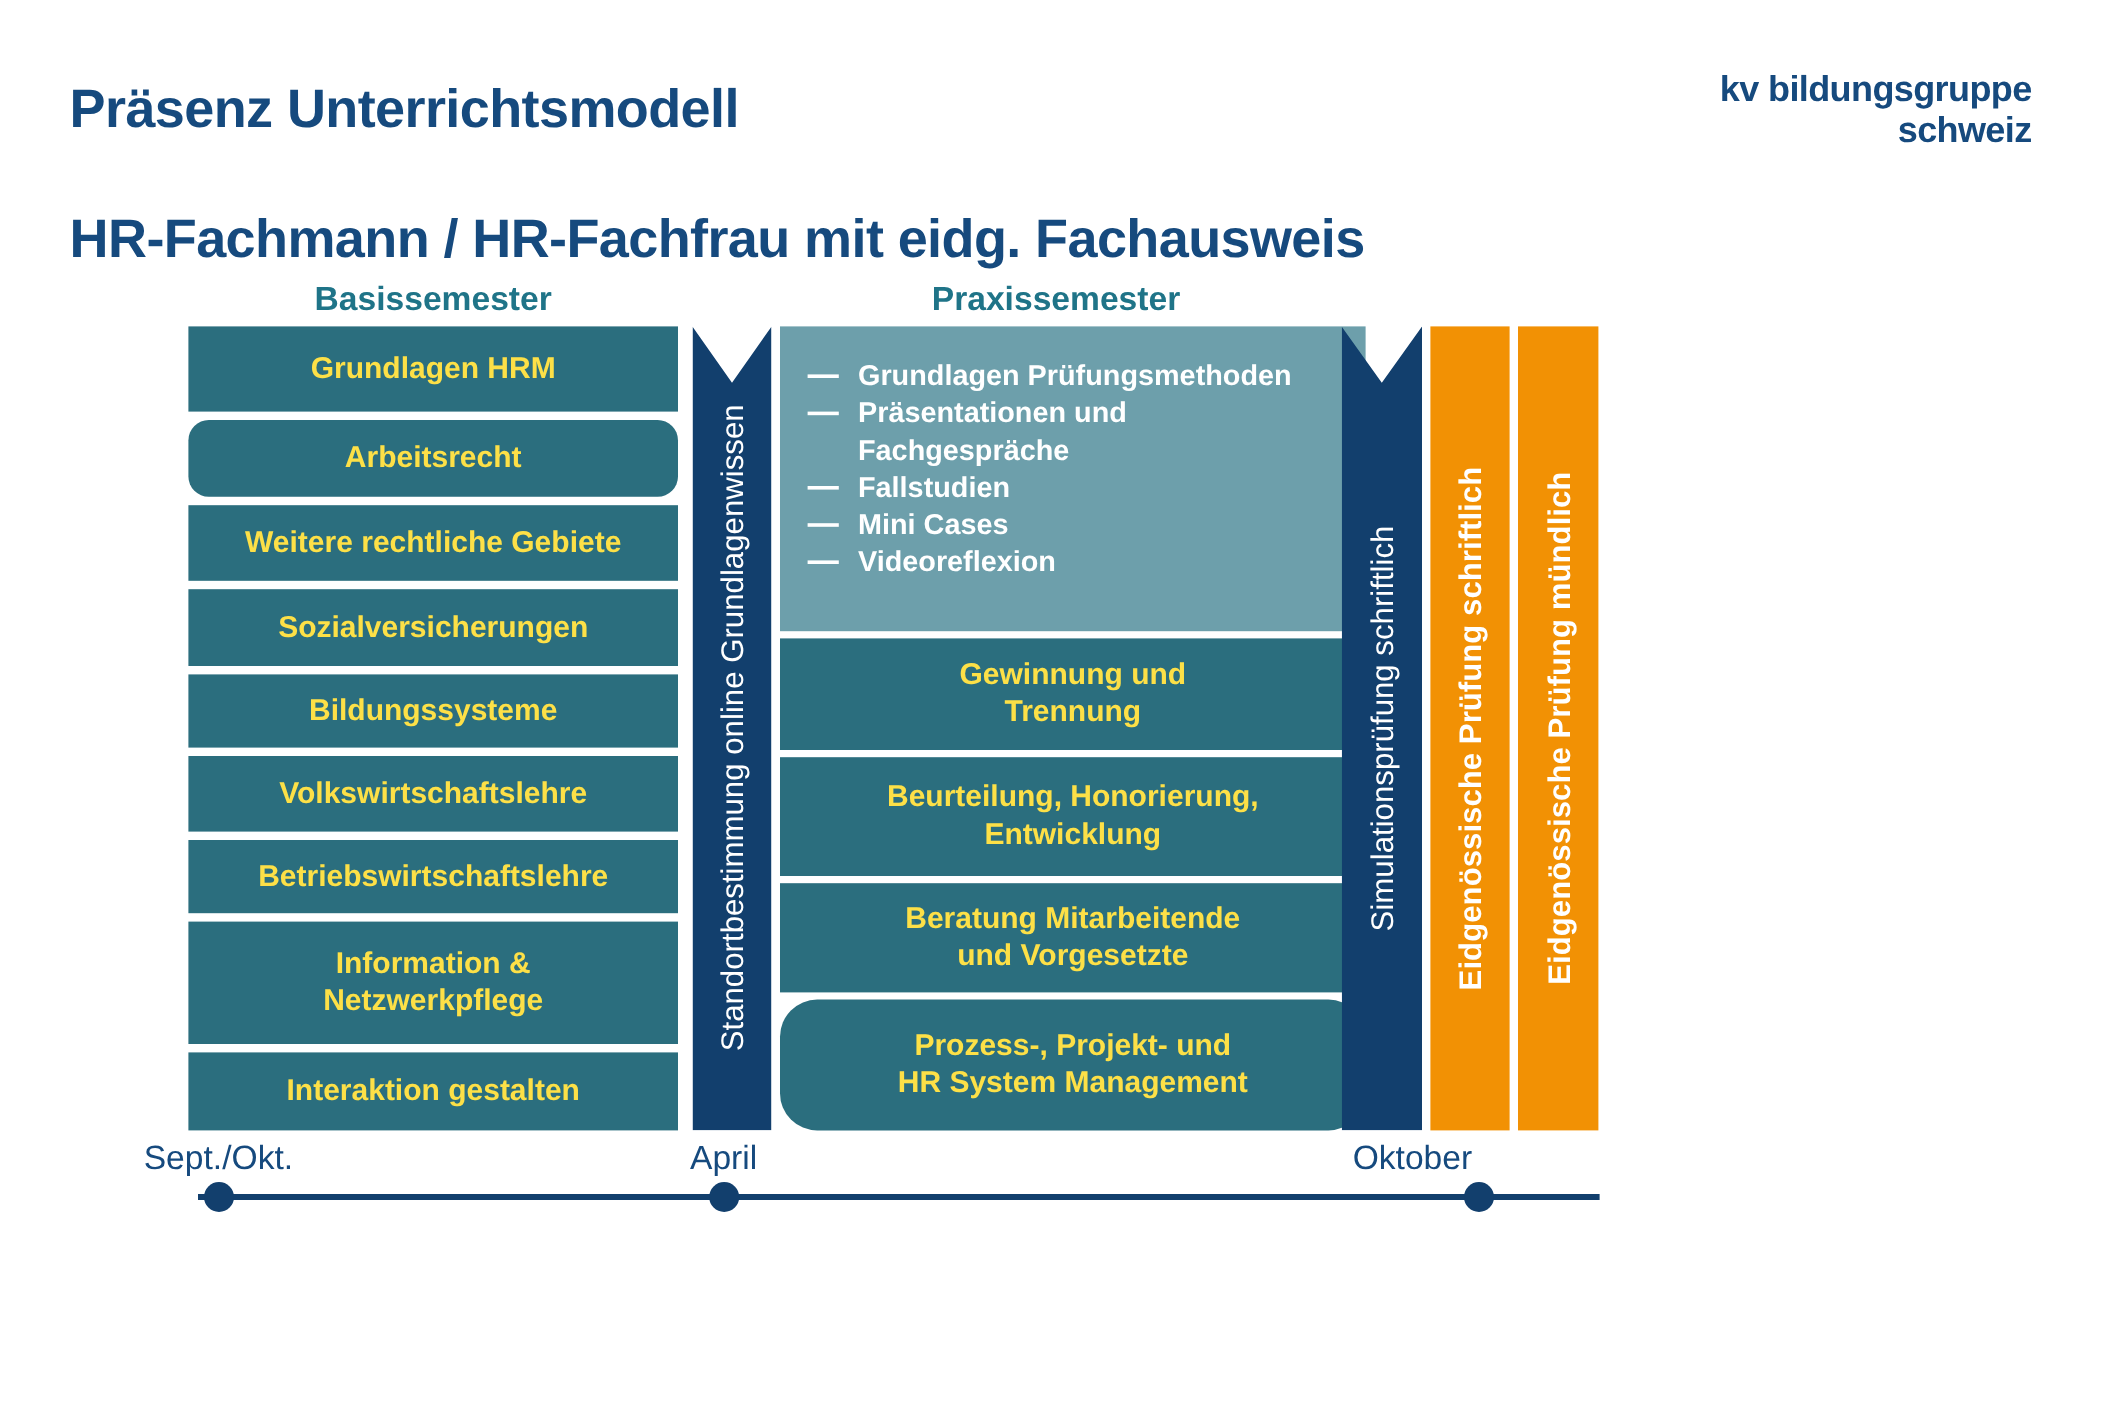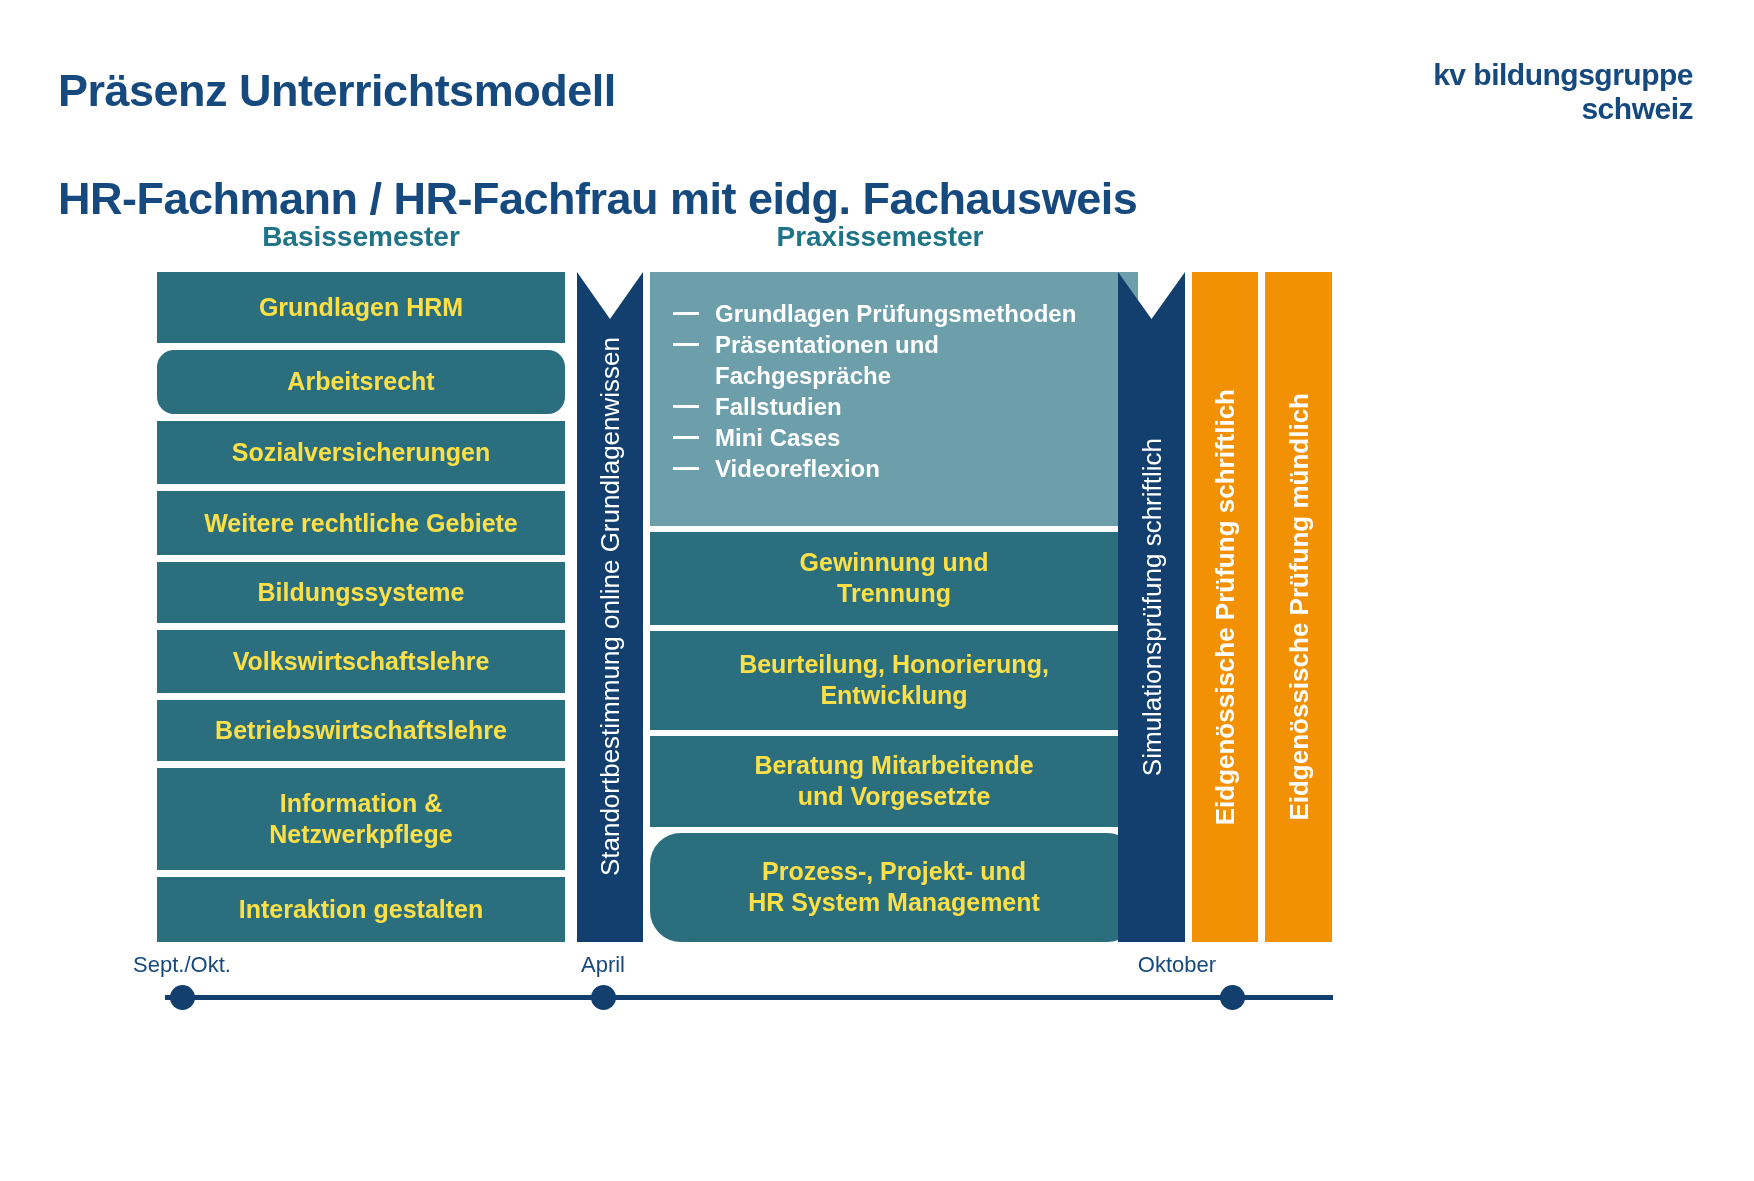--- a/index.html
+++ b/index.html
@@ -22,21 +22,21 @@
     color:var(--navy_text);font-size:45px;font-weight:bold;line-height:54px;
     letter-spacing:-0.5px;white-space:pre-line;
   }
   .logo{
     position:absolute;right:61px;top:58px;text-align:right;
     color:var(--navy_text);font-size:30px;font-weight:bold;line-height:34px;
     letter-spacing:-0.5px;
   }
   
   .col-header{
-    position:absolute;top:220px;height:34px;text-align:center;
+    position:absolute;top:232px;height:34px;text-align:center;
     color:var(--teal_header);font-size:28px;font-weight:bold;line-height:34px;
   }
   .col-header.basis{left:157px;width:408px;}
   .col-header.praxis{left:650px;width:460px;}
   
   .col{
     position:absolute;top:272px;height:670px;
     display:flex;flex-direction:column;
   }
   .basis-col{left:157px;width:408px;gap:7px;}
@@ -96,21 +96,21 @@
     position:absolute;left:165px;top:995px;width:1168px;height:5px;background:var(--navy);
   }
   .timeline-dot{
     position:absolute;top:985px;width:25px;height:25px;border-radius:50%;background:var(--navy);
   }
   #dot1{left:170px;}
   #dot2{left:591px;}
   #dot3{left:1220px;}
   .timeline-label{
     position:absolute;top:950px;height:30px;text-align:center;
-    color:var(--navy_text);font-size:22px;font-weight:500;line-height:30px;
+    color:var(--navy_text);font-size:28px;font-weight:500;line-height:30px;
   }
   #tlabel1{left:102px;width:160px;}
   #tlabel2{left:543px;width:120px;}
   #tlabel3{left:1097px;width:160px;}
 </style>
 </head>
 <body>
 
 <div class="page">
 
@@ -124,23 +124,23 @@
 
   <div class="col-header basis">Basissemester</div>
   <div class="col-header praxis">Praxissemester</div>
 
   <div class="col basis-col">
 
       <div class="box">Grundlagen HRM</div>
 
       <div class="box">Arbeitsrecht</div>
 
+      <div class="box">Weitere rechtliche Gebiete</div>
+
       <div class="box">Sozialversicherungen</div>
-
-      <div class="box">Weitere rechtliche Gebiete</div>
 
       <div class="box">Bildungssysteme</div>
 
       <div class="box">Volkswirtschaftslehre</div>
 
       <div class="box">Betriebswirtschaftslehre</div>
 
       <div class="box">Information &amp;
 Netzwerkpflege</div>
 

